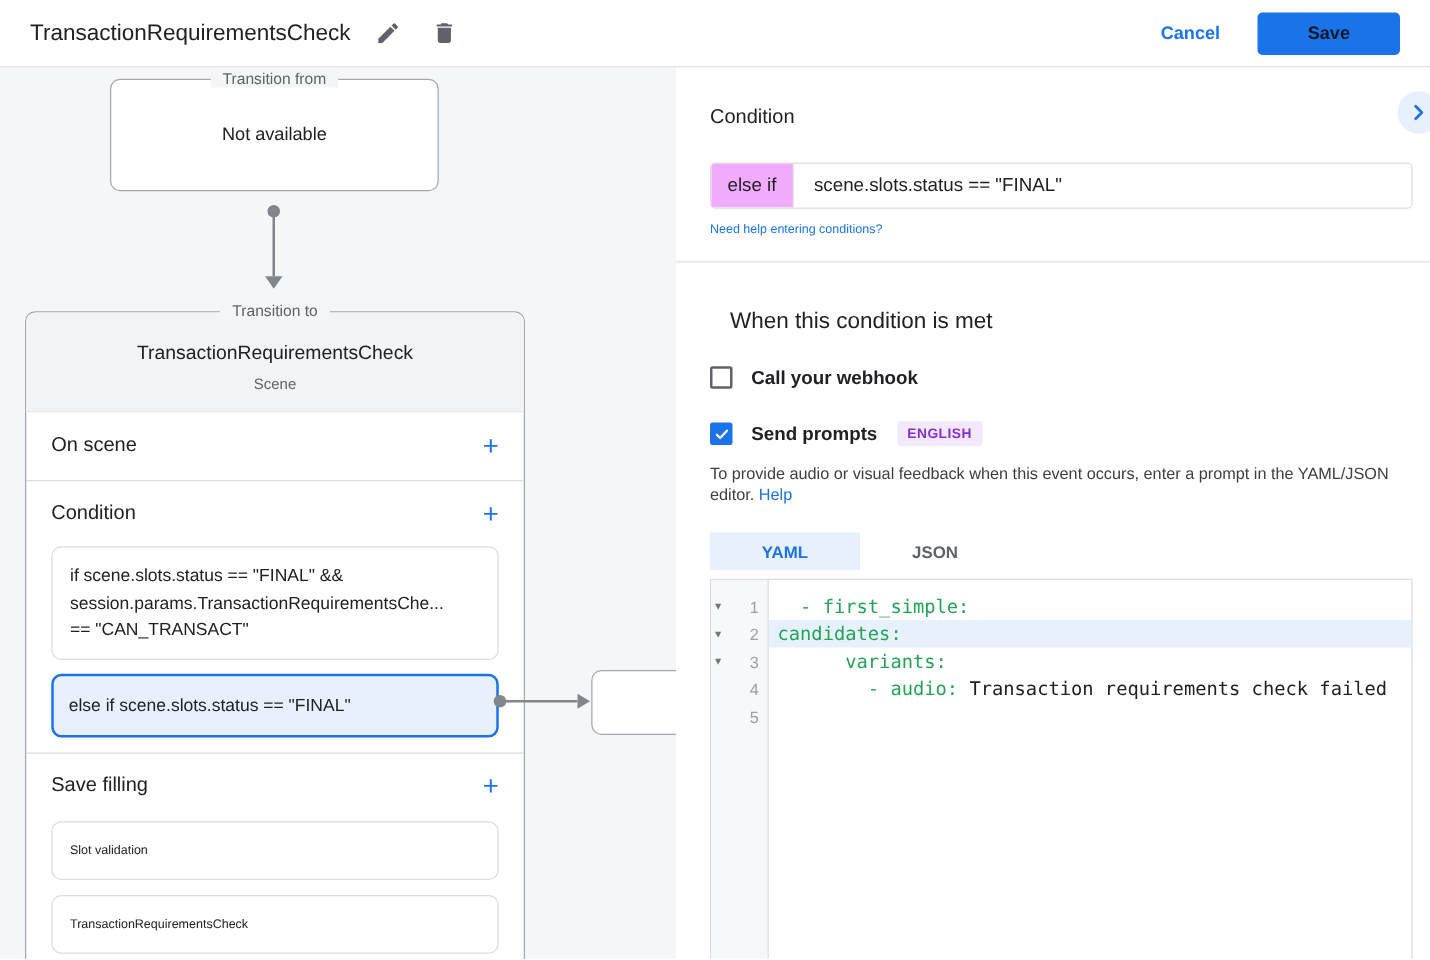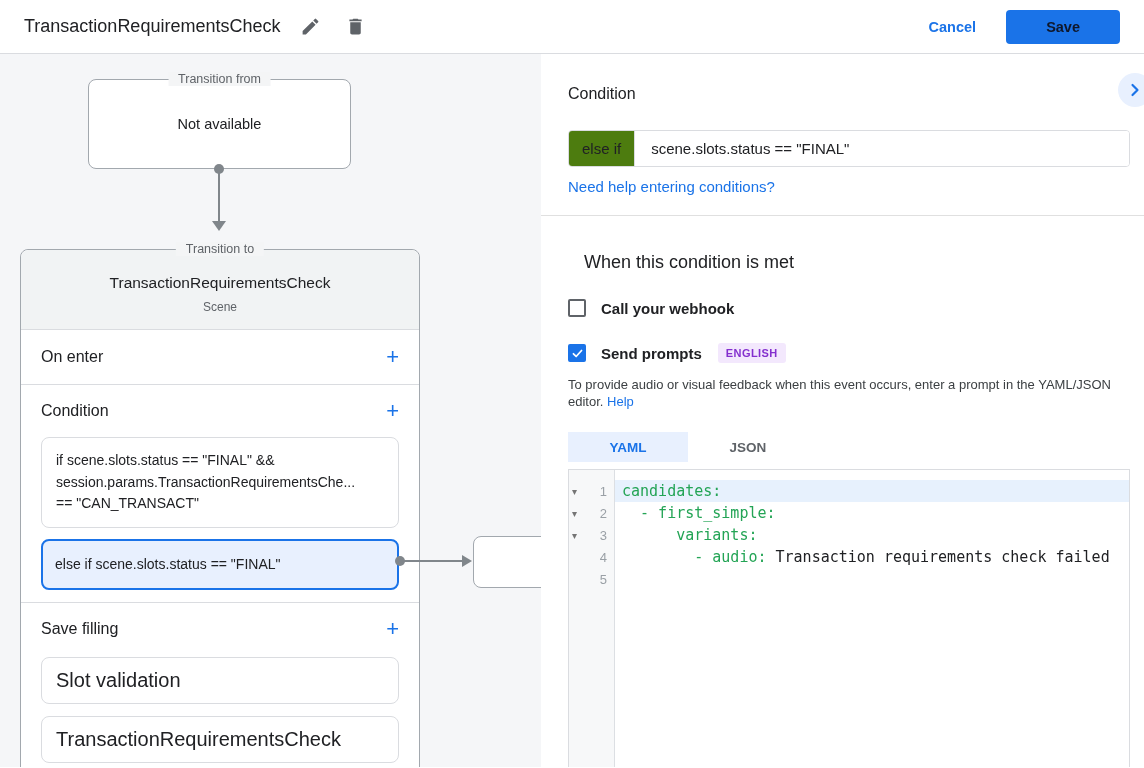--- a/index.html
+++ b/index.html
@@ -32,21 +32,21 @@
   .main { display: flex; height: 713px; }
   .canvas { position: relative; width: 541px; flex: none; background: #f5f6f8; overflow: hidden; }
   .panel { position: relative; flex: 1; background: #fff; overflow: hidden; padding: 0 14px 0 27px; }
 
   
   .fieldset-label {
     position: absolute; top: -8px; left: 50%; transform: translateX(-50%);
     background: #f4f5f6; padding: 0 10px; font-size: 12.5px; color: #5f6368; white-space: nowrap;
   }
   .tfrom-box {
-    position: absolute; left: 88px; top: 25px; width: 263px; height: 90px;
+    position: absolute; left: 88px; top: 9px; width: 263px; height: 90px;
     background: #fff; border: 1px solid #a2a8ae; border-radius: 8px;
   }
   .tfrom-content { height: 100%; display: flex; align-items: center; justify-content: center; font-size: 14.5px; }
 
   .connector-dot { position: absolute; width: 10px; height: 10px; border-radius: 50%; background: #80868b; }
   .vline { position: absolute; left: 218px; top: 115px; width: 2px; height: 52px; background: #80868b; }
   .arrow-down {
     position: absolute; left: 212px; top: 167px; width: 0; height: 0;
     border-left: 7px solid transparent; border-right: 7px solid transparent; border-top: 10px solid #80868b;
   }
@@ -85,43 +85,43 @@
     background: #fff; border: 1px solid #dadce0; border-radius: 8px;
     padding: 12px 14px; font-size: 14px; line-height: 21.5px; cursor: pointer;
   }
   .cond-box .cond-line { white-space: nowrap; overflow: hidden; }
   .cond-box-selected {
     margin-top: 11px; background: #e8f0fe; border: 2px solid #1a73e8; border-radius: 8px;
     padding: 0 12px; height: 51px; display: flex; align-items: center; font-size: 14px; cursor: pointer;
   }
   .slot-box {
     background: #fff; border: 1px solid #dadce0; border-radius: 8px; height: 47px;
-    display: flex; align-items: center; padding: 0 14px; font-size: 20px; margin-top: 12px; cursor: pointer;
+    display: flex; align-items: center; padding: 0 14px; font-size: 10px; margin-top: 12px; cursor: pointer;
   }
 
   
   .panel-heading { font-size: 16px; font-weight: 400; margin: 31px 0 0; }
   .collapse-btn {
     position: absolute; top: 19px; right: -8px; width: 34px; height: 34px; border-radius: 50%;
     background: #e8f0fe; border: none; cursor: pointer; display: flex; align-items: center; justify-content: center;
   }
   .cond-input {
     display: flex; margin-top: 27px; height: 37px; border: 1px solid #dadce0;
     border-radius: 4px; overflow: hidden; background: #fff;
   }
   .cond-prefix {
-    flex: none; background: #4d7c0f; border-right: 1px solid #dadce0;
+    flex: none; background: #f0abfc; border-right: 1px solid #dadce0;
     display: flex; align-items: center; padding: 0 13px; font-size: 15px; color: #202124;
   }
   .cond-value {
     flex: 1; border: none; outline: none; padding: 0 16px; font-size: 15px;
     color: #202124; font-family: inherit; background: #fff;
   }
   .link { color: #1a73e8; text-decoration: none; cursor: pointer; }
-  .help-link { display: inline-block; font-size: 15px; margin-top: 11px; }
+  .help-link { display: inline-block; font-size: 10px; margin-top: 11px; }
   .panel-hr { height: 1px; background: #e0e0e0; margin: 20px -14px 0 -27px; }
   .when-heading { font-size: 18px; font-weight: 400; margin: 36px 16px 0; }
 
   .check-row { display: flex; align-items: center; margin-top: 26px; }
   .checkbox {
     width: 18px; height: 18px; border: 2px solid #5f6368; border-radius: 2px;
     background: #fff; flex: none; cursor: pointer;
   }
   .checkbox.checked {
     background: #1a73e8; border-color: #1a73e8;
@@ -198,21 +198,21 @@
 
     <div class="scene-card">
       <span class="fieldset-label">Transition to</span>
 
       <div class="scene-header">
         <div class="scene-title">TransactionRequirementsCheck</div>
         <div class="scene-sub">Scene</div>
       </div>
 
       <div class="card-row">
-        <span>On enter</span>
+        <span>On scene</span>
         <button class="plus-btn">+</button>
       </div>
       <div class="card-divider"></div>
 
       <div class="section">
         <div class="section-head">
           <span>Condition</span>
           <button class="plus-btn">+</button>
         </div>
         <div class="cond-box">
@@ -308,22 +308,22 @@
           <span>3</span>
         </div>
         <div class="gutter-row">
           <span>4</span>
         </div>
         <div class="gutter-row">
           <span>5</span>
         </div>
       </div>
       <div class="code">
+        <div class="code-line"><span class="tok-key">  - first_simple:</span><span class="tok-plain"></span></div>
         <div class="code-line active"><span class="tok-key">candidates:</span><span class="tok-plain"></span></div>
-        <div class="code-line"><span class="tok-key">  - first_simple:</span><span class="tok-plain"></span></div>
         <div class="code-line"><span class="tok-key">      variants:</span><span class="tok-plain"></span></div>
         <div class="code-line"><span class="tok-key">        - audio:</span><span class="tok-plain"> Transaction requirements check failed</span></div>
         <div class="code-line"><span class="tok-key"></span><span class="tok-plain"></span></div>
       </div>
     </div>
 
   </div>
 </div>
 
 </body></html>

